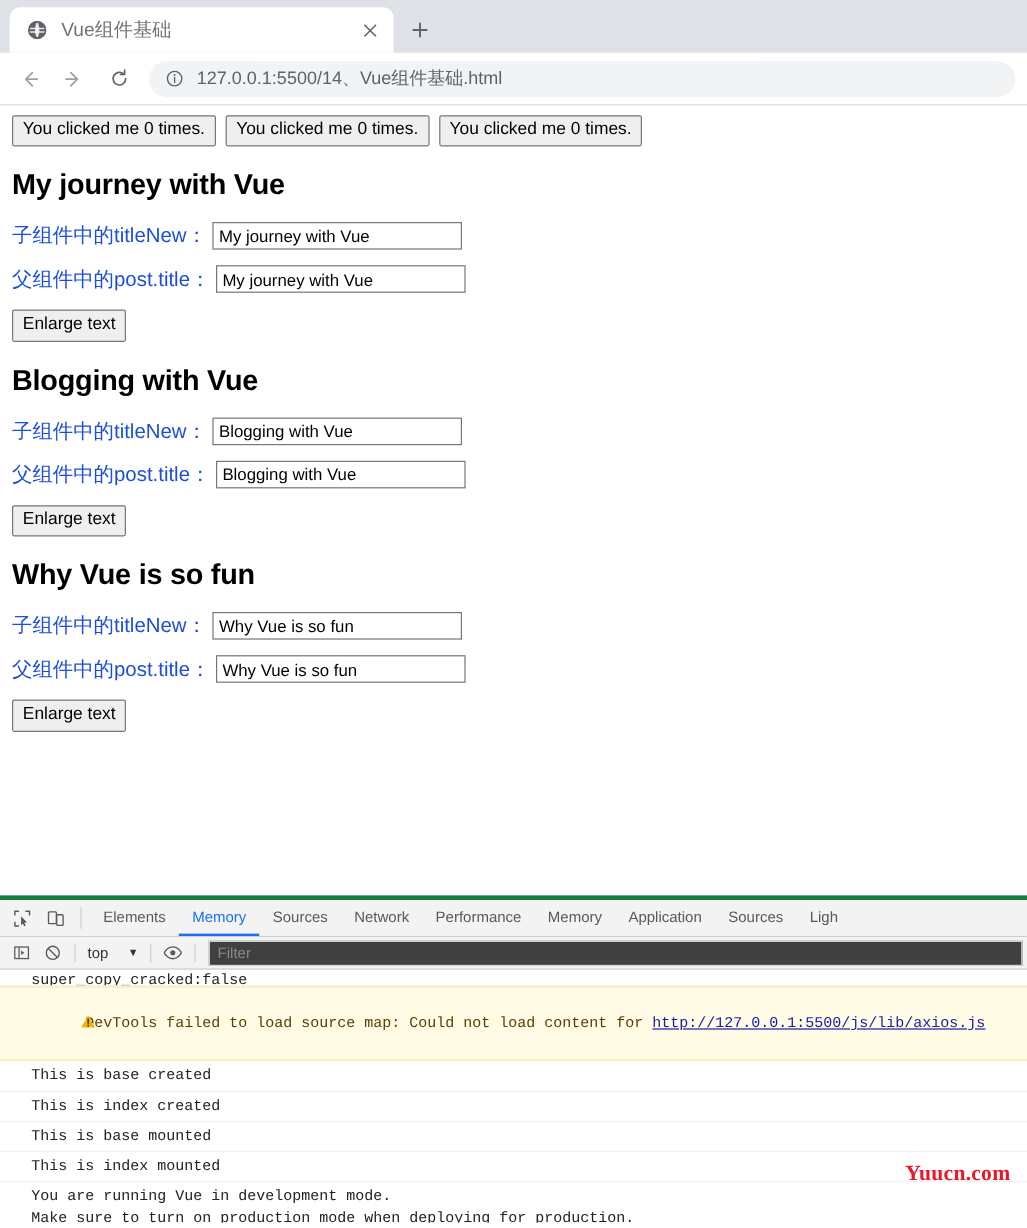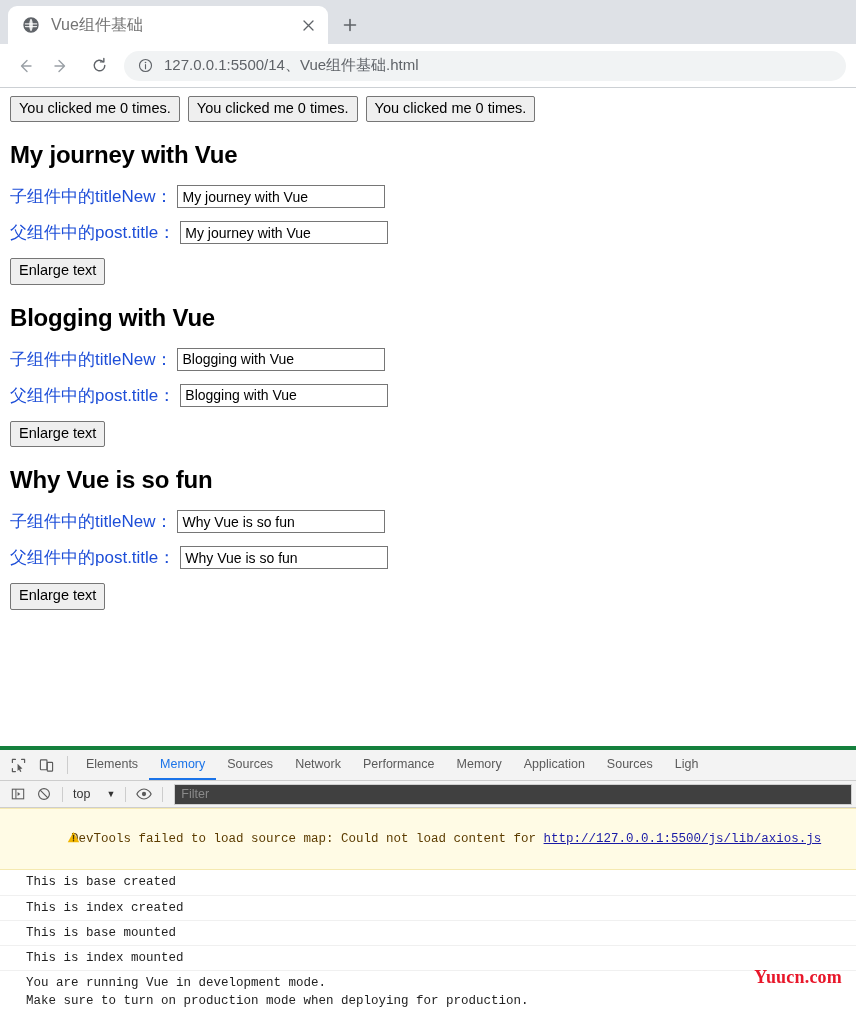--- a/index.html
+++ b/index.html
@@ -391,20 +391,21 @@
       </svg>
     </div>
     <div class="cb-sep"></div>
     <div class="cb-filter">
       <span>Filter</span>
     </div>
   </div>
 
   <div class="dt-console">
 
+    <div class="log-row clipped">super_copy_cracked:false</div>
 
     <div class="log-row warn">
       <span class="warn-icon">
         <svg width="13" height="13" viewBox="0 0 14 14">
           <path d="M7 1.2l6.2 11H0.8z" fill="#f2b600"></path>
           <path d="M7 4.6v4.1" stroke="#4a3500" stroke-width="1.3" stroke-linecap="round"></path>
           <circle cx="7" cy="10.5" r="0.8" fill="#4a3500"></circle>
         </svg>
       </span><span>DevTools failed to load source map: Could not load content for </span><span class="log-link">http://127.0.0.1:5500/js/lib/axios.js</span>
     </div>

